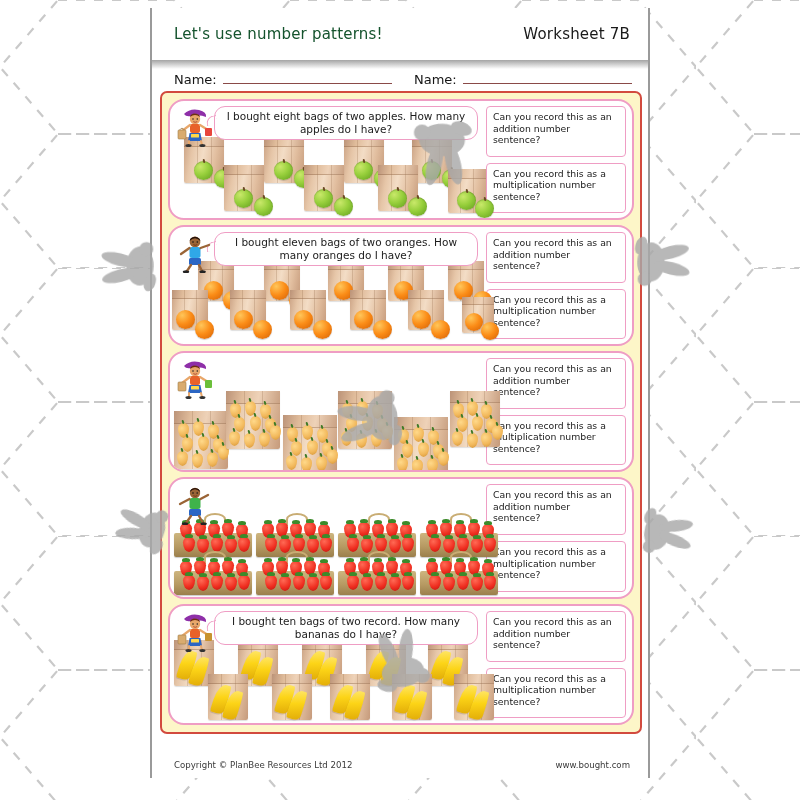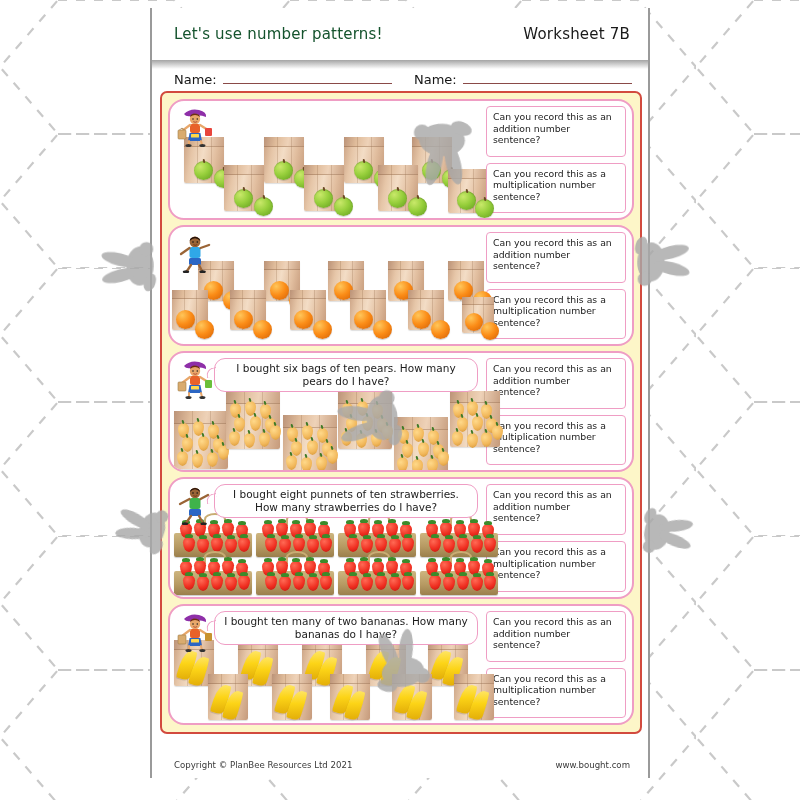--- a/index.html
+++ b/index.html
@@ -222,20 +222,21 @@
           <path d="M15 20 L7 26" stroke="#e8a76a" stroke-width="2.2" stroke-linecap="round"></path>
           <path d="M25 20 L33 25" stroke="#e8a76a" stroke-width="2.2" stroke-linecap="round"></path>
           <rect x="3" y="25" width="8" height="9" rx="1" fill="#d9ab6e" stroke="#a07c46" stroke-width=".6"></rect>
           <path d="M4.6 25 Q7 21.5 9.4 25" stroke="#a07c46" stroke-width=".8" fill="none"></path>
           <rect x="30" y="23" width="7" height="8" rx="1" fill="#e8453c"></rect>
           <path d="M14 36 L14 40" stroke="#e8a76a" stroke-width="2" stroke-linecap="round"></path>
           <path d="M26 36 L27 40" stroke="#e8a76a" stroke-width="2" stroke-linecap="round"></path>
           <ellipse cx="13.5" cy="40.6" rx="3" ry="1.5" fill="#333"></ellipse>
           <ellipse cx="27.4" cy="40.6" rx="3" ry="1.5" fill="#333"></ellipse>
         </svg>
+        <div class="bubble">I bought eight bags of two apples. How many apples do I have?</div>
         <div class="stage">
 
           <div class="bag" style="left:14px;top:6px;width:40px;height:46px;">
             <div class="body"></div>
               <div class="fold"></div>
             <div class="crease" style="left:13px;"></div>
               <div class="crease" style="left:27px;"></div>
           </div>
           <div class="apple" style="left:24px;top:30px;width:19px;height:19px;"></div>
           <div class="apple" style="left:44px;top:38px;width:19px;height:19px;"></div>
@@ -320,20 +321,21 @@
           <path d="M18.3 13.6 Q20.2 15 22.2 13.6" stroke="#6b2f12" stroke-width=".8" fill="none"></path>
           <rect x="14.5" y="16" width="11" height="11" rx="2.5" fill="#2fa8e8"></rect>
           <rect x="14" y="27" width="12" height="7" rx="1.5" fill="#2b66c4"></rect>
           <path d="M14.5 17 L6 23" stroke="#9a6436" stroke-width="2.3" stroke-linecap="round"></path>
           <path d="M25.5 17 L34 14" stroke="#9a6436" stroke-width="2.3" stroke-linecap="round"></path>
           <path d="M16 34 L12 40" stroke="#9a6436" stroke-width="2.3" stroke-linecap="round"></path>
           <path d="M24 34 L27 40" stroke="#9a6436" stroke-width="2.3" stroke-linecap="round"></path>
           <ellipse cx="11" cy="40.8" rx="3.2" ry="1.5" fill="#222"></ellipse>
           <ellipse cx="27.6" cy="40.8" rx="3.2" ry="1.5" fill="#222"></ellipse>
         </svg>
+        <div class="bubble">I bought eleven bags of two oranges. How many oranges do I have?</div>
         <div class="stage">
 
           <div class="bag" style="left:28px;top:4px;width:36px;height:40px;">
               <div class="body"></div>
               <div class="fold"></div>
               <div class="crease" style="left:12px;"></div>
               <div class="crease" style="left:24px;"></div>
             </div>
           <div class="orange" style="left:34px;top:24px;width:19px;height:19px;"></div>
           <div class="orange" style="left:53px;top:34px;width:19px;height:19px;"></div>
@@ -449,21 +451,20 @@
           <rect x="16" y="29" width="8" height="3.6" rx=".6" fill="#ffd84a"></rect>
           <path d="M15 20 L7 26" stroke="#e8a76a" stroke-width="2.2" stroke-linecap="round"></path>
           <path d="M25 20 L33 25" stroke="#e8a76a" stroke-width="2.2" stroke-linecap="round"></path>
           <rect x="3" y="25" width="8" height="9" rx="1" fill="#d9ab6e" stroke="#a07c46" stroke-width=".6"></rect>
           <rect x="30" y="23" width="7" height="8" rx="1" fill="#6bbf3a"></rect>
           <path d="M14 36 L14 40" stroke="#e8a76a" stroke-width="2" stroke-linecap="round"></path>
           <path d="M26 36 L27 40" stroke="#e8a76a" stroke-width="2" stroke-linecap="round"></path>
           <ellipse cx="13.5" cy="40.6" rx="3" ry="1.5" fill="#333"></ellipse>
           <ellipse cx="27.4" cy="40.6" rx="3" ry="1.5" fill="#333"></ellipse>
         </svg>
-        <div class="bubble">I bought six bags of ten pears. How many pears do I have?</div>
         <div class="stage">
 
           <div class="bag" style="left:4px;top:28px;width:54px;height:58px;">
               <div class="body"></div>
               <div class="fold"></div>
               <div class="crease" style="left:18px;"></div>
               <div class="crease" style="left:36px;"></div>
             </div>
           <div class="pear" style="left:8px;top:40px;width:11px;height:15px;"></div>
           <div class="pear" style="left:23px;top:38px;width:11px;height:15px;"></div>
@@ -578,21 +579,20 @@
           <path d="M18.3 12.6 Q20.2 14 22.2 12.6" stroke="#6b2f12" stroke-width=".8" fill="none"></path>
           <rect x="14.5" y="15" width="11" height="11" rx="2.5" fill="#3fb34a"></rect>
           <rect x="14" y="26" width="12" height="7" rx="1.5" fill="#2b66c4"></rect>
           <path d="M14.5 16 L5 21" stroke="#9a6436" stroke-width="2.3" stroke-linecap="round"></path>
           <path d="M25.5 16 L33 12" stroke="#9a6436" stroke-width="2.3" stroke-linecap="round"></path>
           <path d="M16 33 L11 40" stroke="#9a6436" stroke-width="2.3" stroke-linecap="round"></path>
           <path d="M24 33 L28 40" stroke="#9a6436" stroke-width="2.3" stroke-linecap="round"></path>
           <ellipse cx="10" cy="40.8" rx="3.2" ry="1.5" fill="#222"></ellipse>
           <ellipse cx="28.6" cy="40.8" rx="3.2" ry="1.5" fill="#222"></ellipse>
         </svg>
-        <div class="bubble">I bought eight punnets of ten strawberries. How many strawberries do I have?</div>
         <div class="stage">
 
           <div class="punnet" style="left:4px;top:6px;width:78px;height:42px;">
             <div class="handle"></div>
               <div class="basket"></div>
             <div class="straw" style="left:6px;top:8px;width:12px;height:15px;"></div>
             <div class="straw" style="left:20px;top:7px;width:12px;height:15px;"></div>
             <div class="straw" style="left:34px;top:8px;width:12px;height:15px;"></div>
             <div class="straw" style="left:48px;top:7px;width:12px;height:15px;"></div>
             <div class="straw" style="left:62px;top:9px;width:12px;height:15px;"></div>
@@ -729,21 +729,21 @@
           <rect x="16" y="29" width="8" height="3.6" rx=".6" fill="#ffd84a"></rect>
           <path d="M15 20 L7 26" stroke="#e8a76a" stroke-width="2.2" stroke-linecap="round"></path>
           <path d="M25 20 L33 25" stroke="#e8a76a" stroke-width="2.2" stroke-linecap="round"></path>
           <rect x="3" y="25" width="8" height="9" rx="1" fill="#d9ab6e" stroke="#a07c46" stroke-width=".6"></rect>
           <rect x="30" y="23" width="7" height="8" rx="1" fill="#c8922e"></rect>
           <path d="M14 36 L14 40" stroke="#e8a76a" stroke-width="2" stroke-linecap="round"></path>
           <path d="M26 36 L27 40" stroke="#e8a76a" stroke-width="2" stroke-linecap="round"></path>
           <ellipse cx="13.5" cy="40.6" rx="3" ry="1.5" fill="#333"></ellipse>
           <ellipse cx="27.4" cy="40.6" rx="3" ry="1.5" fill="#333"></ellipse>
         </svg>
-        <div class="bubble">I bought ten many of two bananas. How many bananas do I have?</div>
+        <div class="bubble">I bought ten bags of two record. How many bananas do I have?</div>
         <div class="stage">
 
           <div class="bag" style="left:4px;top:4px;width:40px;height:46px;">
               <div class="body"></div>
               <div class="fold"></div>
               <div class="crease" style="left:13px;"></div>
               <div class="crease" style="left:27px;"></div>
             </div>
           <div class="banana" style="left:10px;top:14px;width:14px;height:30px;"></div>
           <div class="banana" style="left:22px;top:20px;width:14px;height:30px;"></div>
@@ -832,21 +832,21 @@
       </div>
       <div class="qright">
         <div class="ansbox a">Can you record this as an addition number sentence?</div>
         <div class="ansbox b">Can you record this as a multiplication number sentence?</div>
       </div>
     </div>
 
   </div>
 
   <div class="footer">
-    <span>Copyright © PlanBee Resources Ltd 2021</span>
+    <span>Copyright © PlanBee Resources Ltd 2012</span>
     <span>www.bought.com</span>
   </div>
 
 </div>
 
 <svg id="bunnies" width="800" height="800" viewBox="0 0 800 800">
   <defs>
     <g id="bunny">
       <ellipse cx="0" cy="0" rx="17" ry="12"></ellipse>
       <ellipse cx="-9" cy="-17" rx="5.5" ry="16" transform="rotate(-16 -9 -17)"></ellipse>

